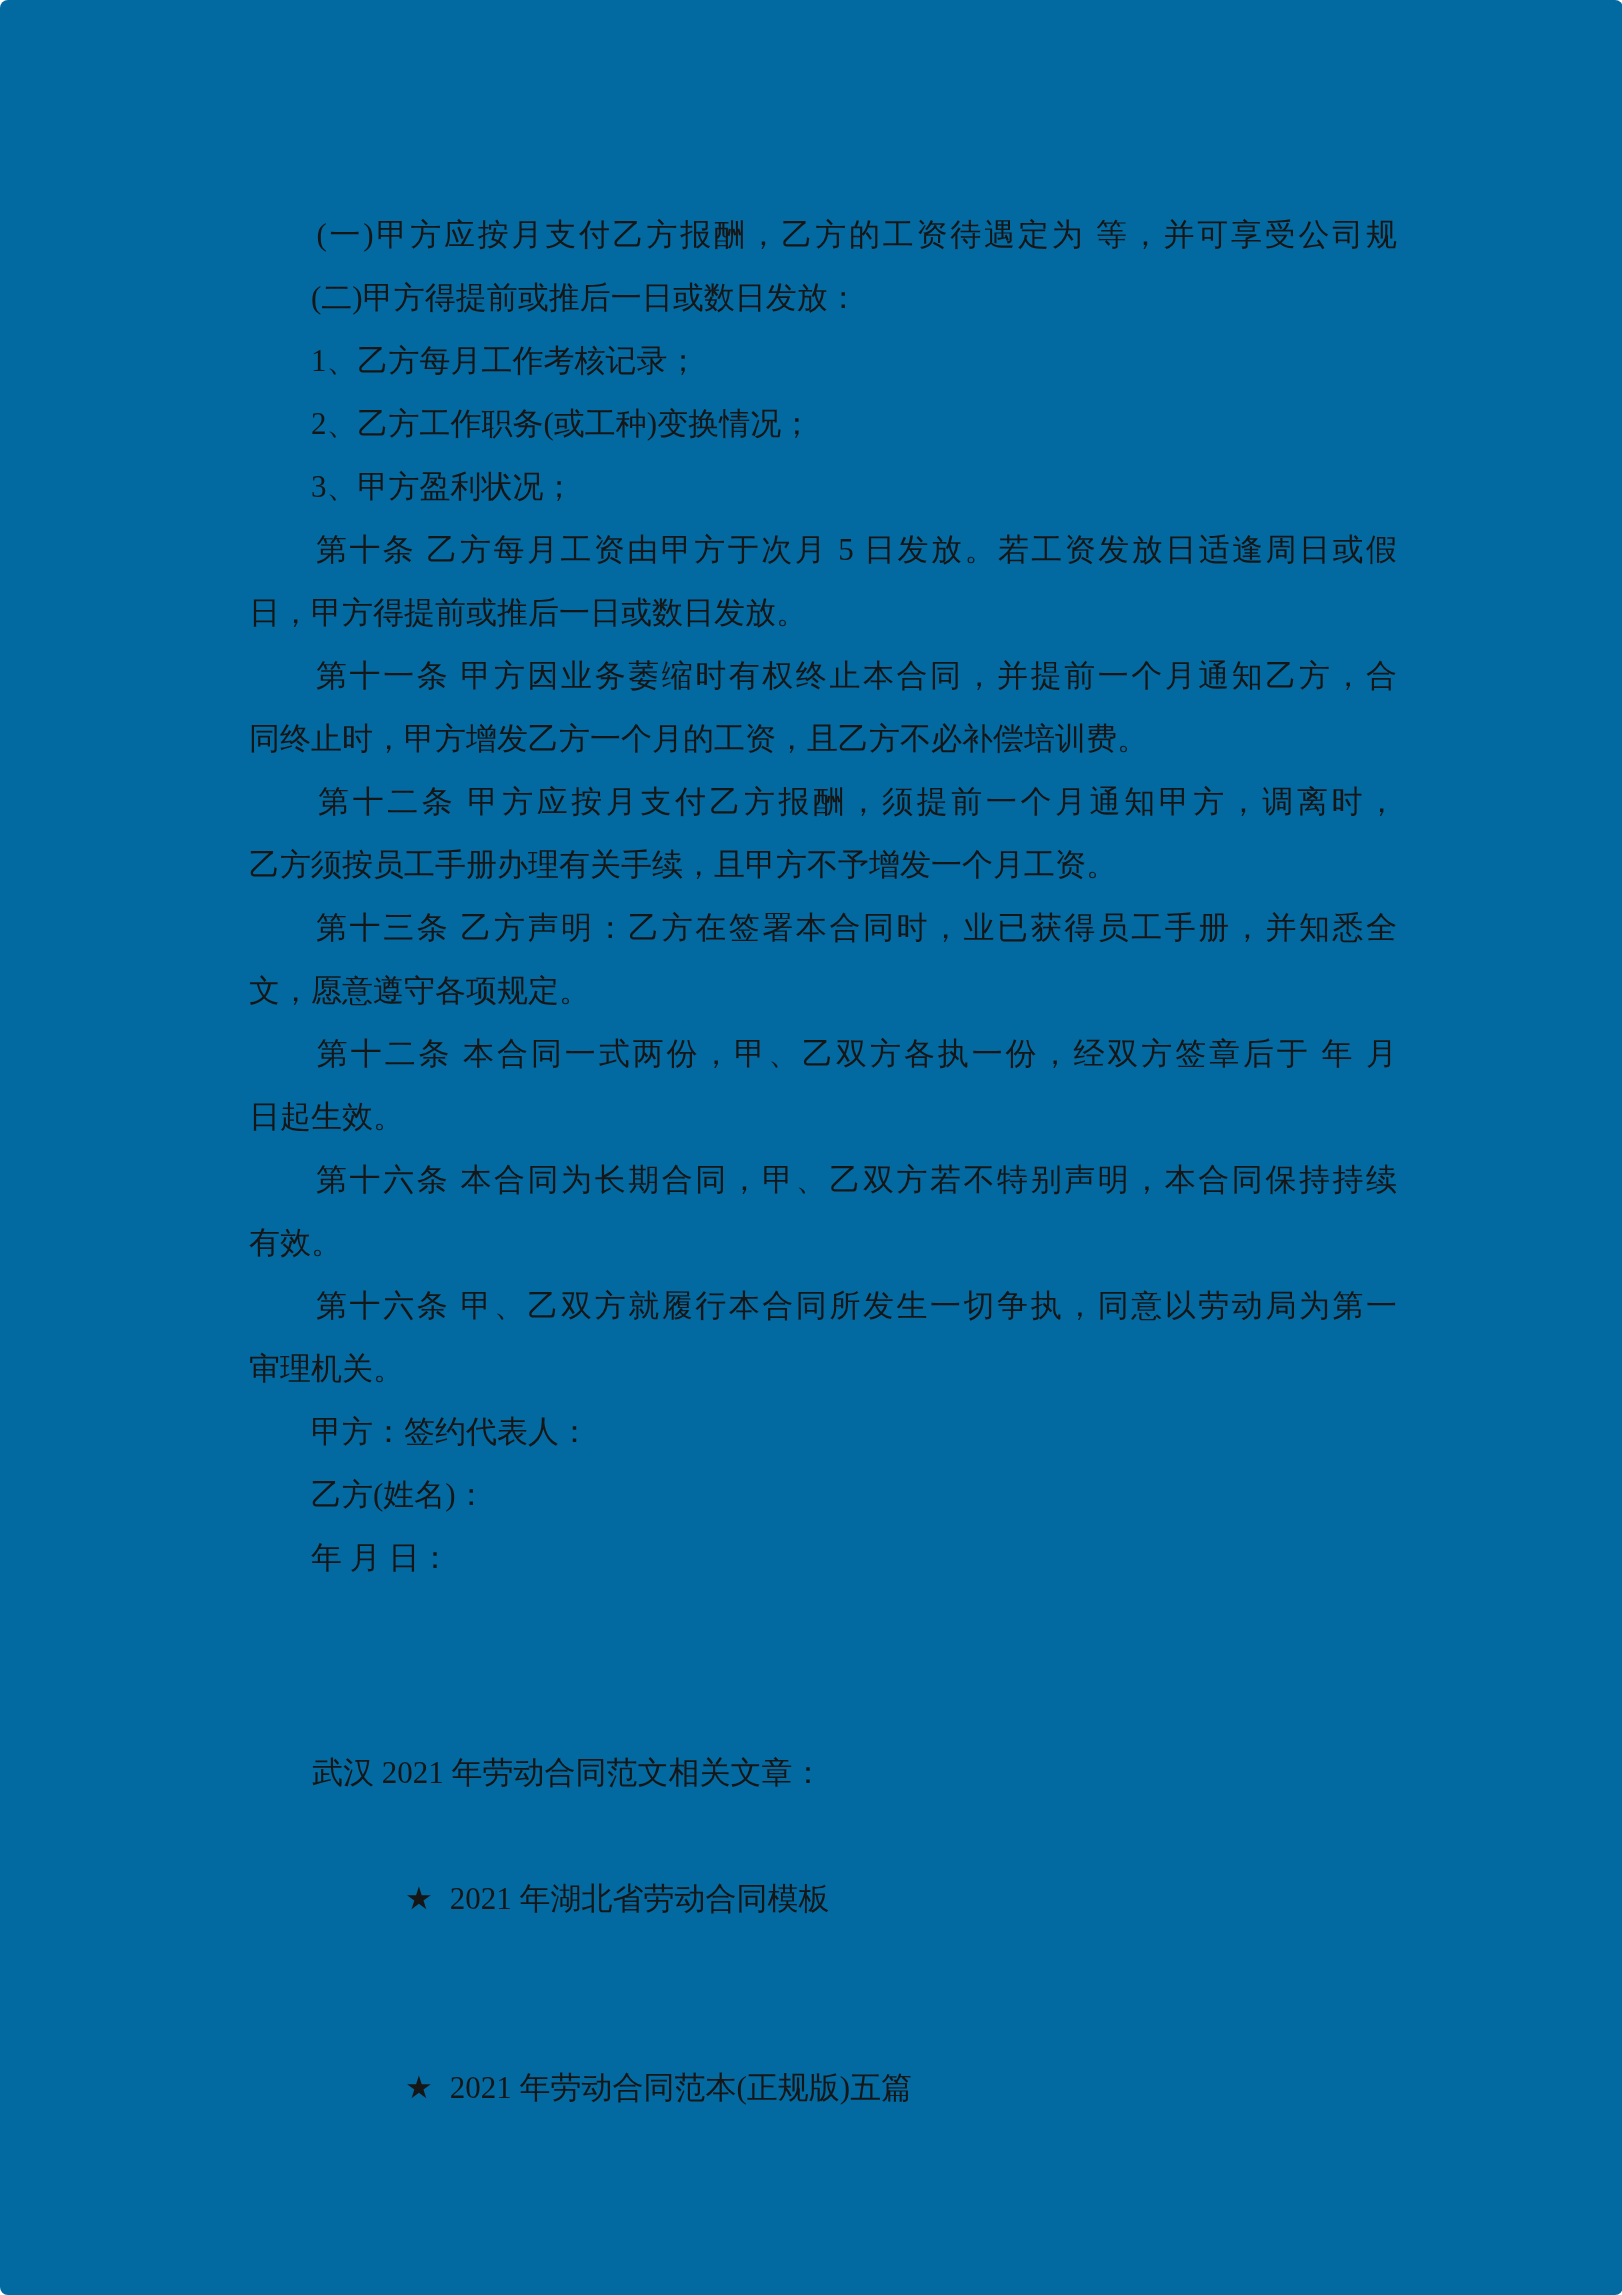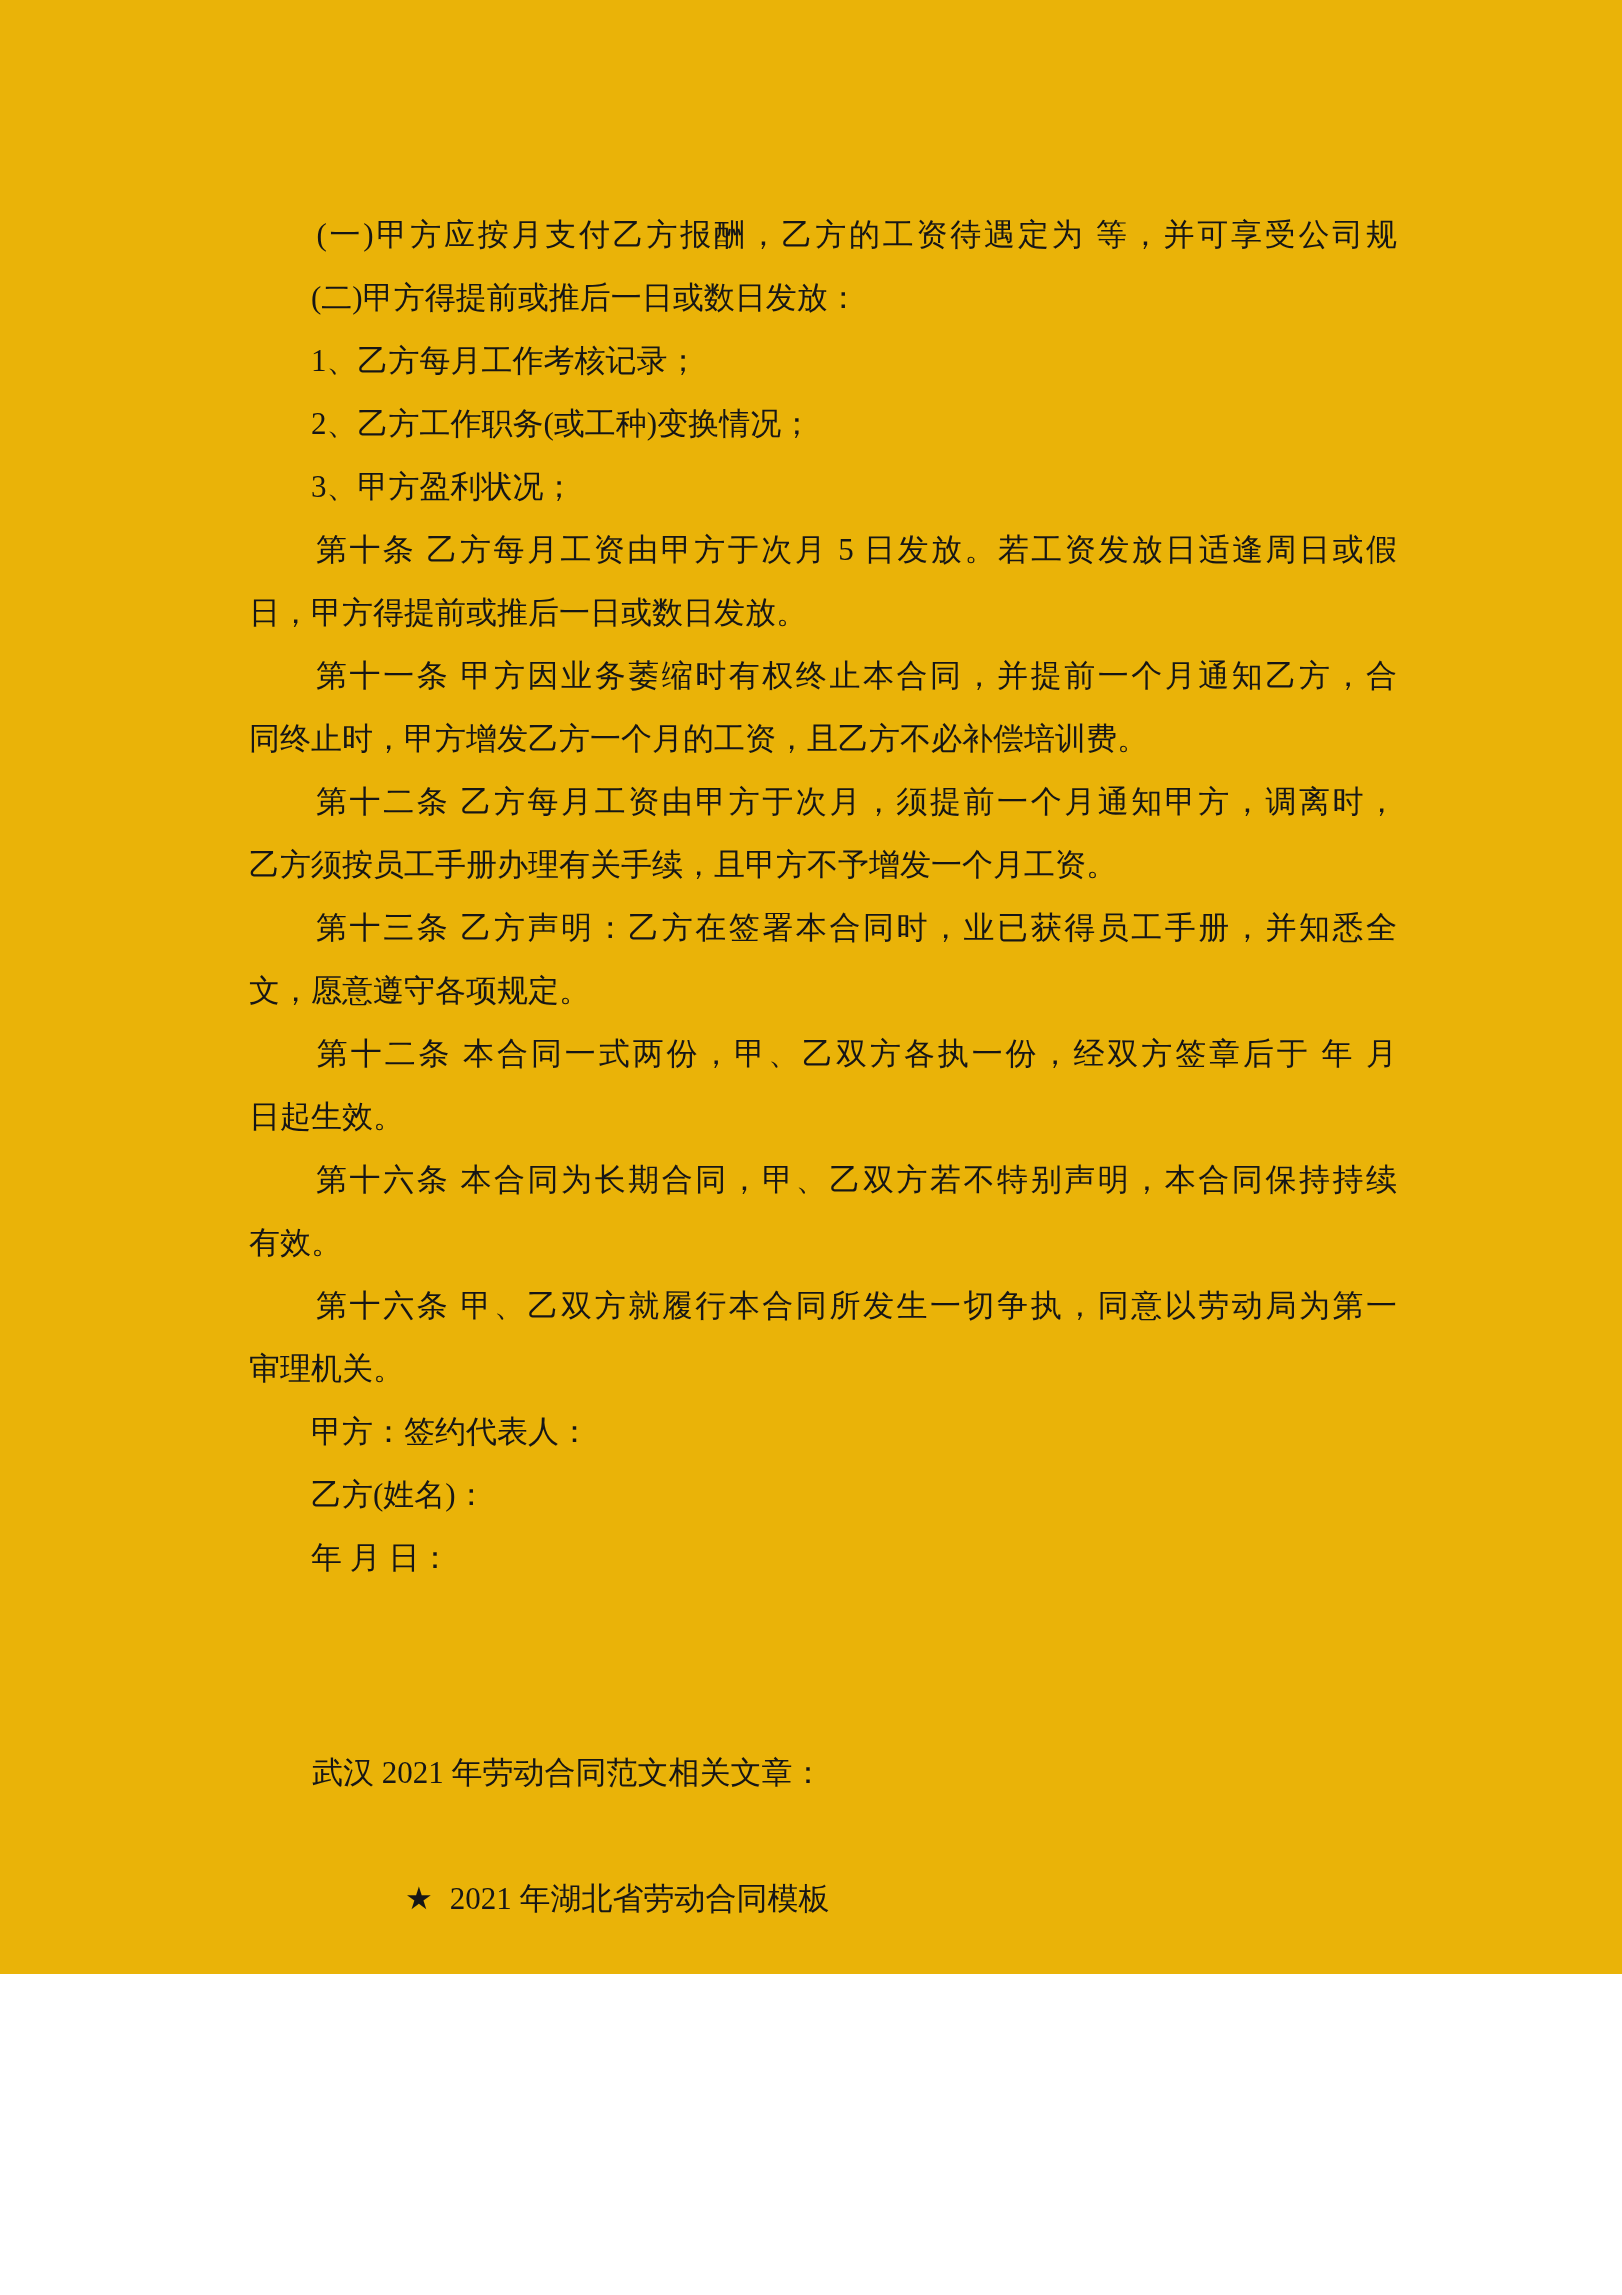--- a/index.html
+++ b/index.html
@@ -9,23 +9,24 @@
   body {
     width: 1623px;
     height: 2295px;
     background: #ffffff;
     font-family: "Liberation Serif", "DejaVu Serif", serif;
     color: #161616;
   }
   .page {
     position: relative;
     width: 1623px;
-    height: 1974px;
-    background: #eab308;
+    height: 2295px;
+    background: #0369a1;
     overflow: hidden;
+    border-radius: 8px;
   }
   .content {
     position: absolute;
     left: 249px;
     top: 203px;
     width: 1148px;
   }
   .line {
     font-size: 31px;
     line-height: 63px;
@@ -68,21 +69,21 @@
 
 
         <div class="line just">　　第十条 乙方每月工资由甲方于次月 5 日发放。若工资发放日适逢周日或假</div>
 
         <div class="line">日，甲方得提前或推后一日或数日发放。</div>
 
         <div class="line just">　　第十一条 甲方因业务萎缩时有权终止本合同，并提前一个月通知乙方，合</div>
 
         <div class="line">同终止时，甲方增发乙方一个月的工资，且乙方不必补偿培训费。</div>
 
-        <div class="line just">　　第十二条 乙方每月工资由甲方于次月，须提前一个月通知甲方，调离时，</div>
+        <div class="line just">　　第十二条 甲方应按月支付乙方报酬，须提前一个月通知甲方，调离时，</div>
 
         <div class="line">乙方须按员工手册办理有关手续，且甲方不予增发一个月工资。</div>
 
         <div class="line just">　　第十三条 乙方声明：乙方在签署本合同时，业已获得员工手册，并知悉全</div>
 
         <div class="line">文，愿意遵守各项规定。</div>
 
         <div class="line just">　　第十二条 本合同一式两份，甲、乙双方各执一份，经双方签章后于 年 月</div>
 
         <div class="line">日起生效。</div>

